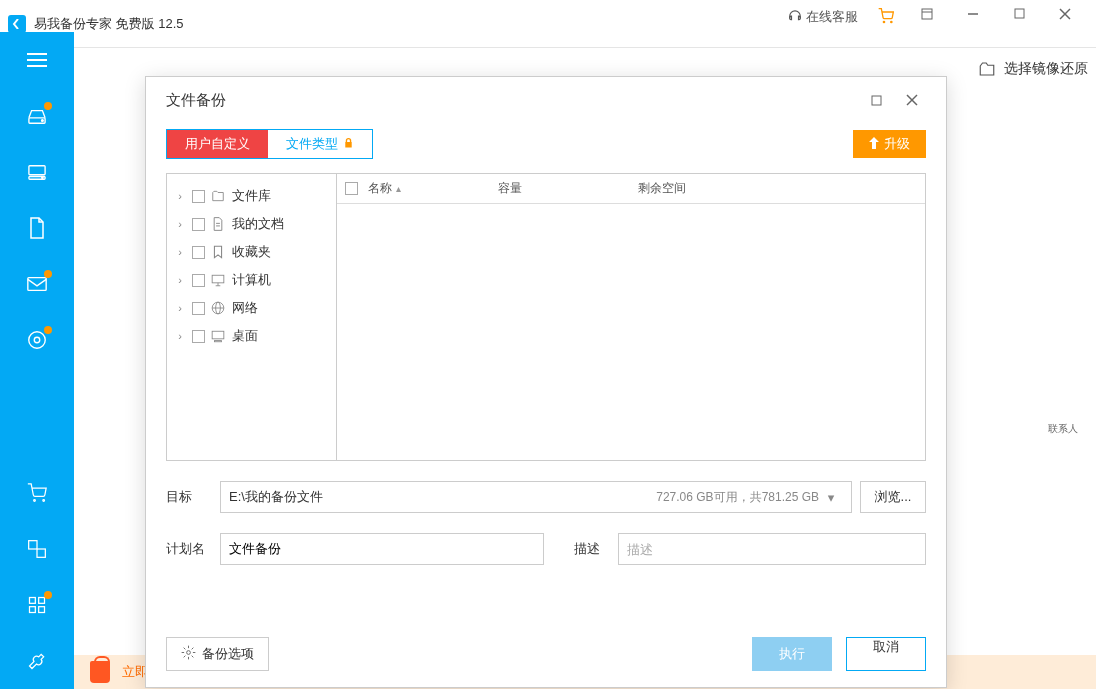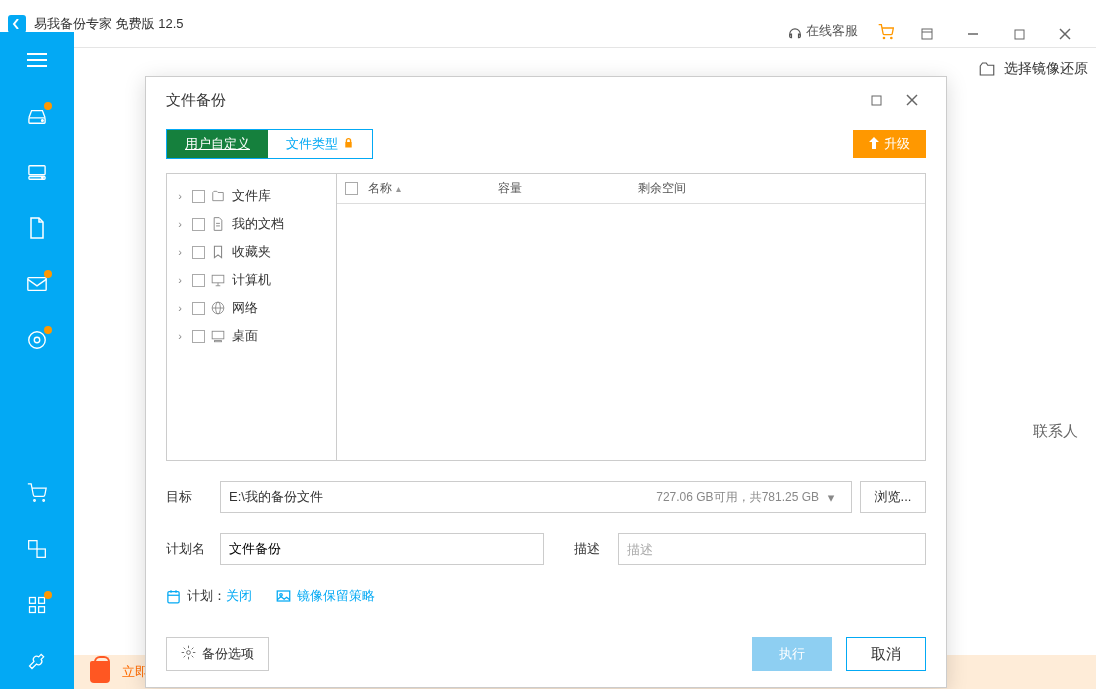--- a/index.html
+++ b/index.html
@@ -3,58 +3,58 @@
 <meta charset="utf-8">
 <style>
 * { margin: 0; padding: 0; box-sizing: border-box; font-family: "Microsoft YaHei", Arial, sans-serif; }
 body { width: 1096px; height: 689px; background: #fff; overflow: hidden; position: relative; }
 
 
 .titlebar { height: 48px; background: #fff; border-bottom: 1px solid #e5e5e5; display: flex; align-items: center; padding: 0 8px; font-size: 13px; color: #333; }
 .titlebar .logo { width: 18px; height: 18px; background: #03a9f4; border-radius: 3px; margin-right: 8px; display: flex; align-items: center; justify-content: center; color:#fff; font-size:12px;}
 .titlebar .title { flex: 0 0 auto; }
 .titlebar .spacer { flex: 1; }
-.titlebar .tb-item { padding: 0 10px; height: 32px; display: flex; align-items: flex-end; cursor: pointer; color:#555; }
+.titlebar .tb-item { padding: 0 10px; height: 32px; display: flex; align-items: flex-start; cursor: pointer; color:#555; }
 .titlebar .tb-ctrl { width: 46px; justify-content:center; }
 .titlebar .cart { color:#ff9800; }
 .titlebar svg { display:block; }
 
 
 .main { position: absolute; top: 32px; bottom: 0; left: 0; right: 0; }
 
 
 .sidebar { position: absolute; left: 0; top: 0; bottom: 0; width: 74px; background: #03a9f4; display:flex; flex-direction:column; align-items:center; }
 .sb-btn { width: 74px; height: 56px; display:flex; align-items:center; justify-content:center; cursor:pointer; color:#fff; position:relative; }
 .sb-btn .badge { position:absolute; width:8px; height:8px; background:#ff9800; border-radius:50%; top:14px; right:22px; }
 .sb-gap { flex:1; }
 
 
 .rightpane { position:absolute; right:8px; top:28px; display:flex; align-items:center; color:#333; font-size:14px; cursor:pointer; }
 .rightpane svg { margin-right:8px; }
-.contacts { position:absolute; right:18px; top:390px; font-size:15px; color:#666; }
+.contacts { position:absolute; right:18px; top:390px; font-size:10px; color:#666; }
 
 
 .promo { position:absolute; left:74px; right:0; bottom:0; height:34px; background:#feecd8; display:flex; align-items:center; padding:0 16px; font-size:13px; color:#ff6b00; }
 .promo .bag { width:20px; height:22px; background:#ff5722; border-radius:2px 2px 4px 4px; margin-right:12px; position:relative; }
 .promo .bag:before { content:""; position:absolute; top:-5px; left:4px; width:12px; height:8px; border:2px solid #ff5722; border-bottom:none; border-radius:6px 6px 0 0; }
 .promo .act { margin-left:20px; background:#ff9800; color:#fff; border-radius:14px; padding:3px 14px; display:flex; align-items:center; font-size:12px; }
 
 
 .modal { position:absolute; left:145px; top:44px; width:802px; height:612px; background:#fff; border:1px solid #ccc; box-shadow:0 4px 20px rgba(0,0,0,0.15); display:flex; flex-direction:column; }
 .modal-header { height:46px; display:flex; align-items:center; padding:0 16px 0 20px; font-size:15px; color:#333; }
 .modal-header .mh-sp { flex:1; }
 .modal-header .mh-btn { width:36px; height:36px; display:flex; align-items:center; justify-content:center; cursor:pointer; color:#666; }
 
 .modal-body { flex:1; padding: 0 20px; display:flex; flex-direction:column; }
 
 
 .tabs-row { display:flex; align-items:center; margin-top:6px; }
 .tab-group { display:flex; border:1px solid #03a9f4; }
 .tab { height:28px; padding:0 18px; display:flex; align-items:center; font-size:13px; cursor:pointer; }
-.tab.active { background:#15803d; color:#fff;text-decoration:underline; }
+.tab.active { background:#ef4444; color:#fff; }
 .tab.inactive { background:#fff; color:#03a9f4; }
 .tab .lock { margin-left:5px; color:#ff9800; }
 .tabs-row .tsp { flex:1; }
 .upgrade-btn { background:#ff9800; color:#fff; height:28px; padding:8px 16px; display:flex; align-items:center; font-size:13px; cursor:pointer; }
 .upgrade-btn .arr { margin-right:5px; }
 
 
 .file-area { display:flex; margin-top:14px; border:1px solid #ccc; height:288px; }
 .tree { width:170px; border-right:1px solid #ccc; padding:8px 6px; overflow:auto; }
 .tree-item { display:flex; align-items:center; height:28px; font-size:13px; color:#333; cursor:pointer; }
@@ -90,21 +90,21 @@
 .link-item { display:flex; align-items:center; cursor:pointer; color:#03a9f4; }
 .link-item .ic { margin-right:6px; display:flex; }
 .link-item.plain { color:#333; }
 .link-item.plain .val { color:#03a9f4; }
 
 
 .modal-footer { height:66px; border-top:none; display:flex; align-items:center; padding:0 20px; }
 .opts-btn { height:34px; border:1px solid #ccc; padding:15px 14px; display:flex; align-items:center; font-size:13px; cursor:pointer; color:#333; gap:6px; }
 .modal-footer .fsp { flex:1; }
 .exec-btn { width:80px; height:34px; background:#8ecff2; color:#fff; display:flex; align-items:center; justify-content:center; font-size:13px; margin-right:14px; cursor:default; }
-.cancel-btn { width:80px; height:34px; border:1px solid #03a9f4; color:#333; display:flex; align-items:center; justify-content:center; font-size:15px; cursor:pointer; }
+.cancel-btn { width:80px; height:34px; border:1px solid #03a9f4; color:#333; display:flex; align-items:flex-start; justify-content:center; font-size:13px; cursor:pointer; }
 
 input { outline:none; font-family:inherit; }
 </style>
 </head>
 <body>
 
 <div class="titlebar">
   <div class="logo">
     <svg width="10" height="10" viewBox="0 0 10 10">
         <path d="M6 0 L2 5 L6 10" stroke="#fff" stroke-width="2" fill="none"></path>
@@ -382,44 +382,20 @@
           </div>
       </div>
 
       <div class="form-row">
         <div class="form-label">计划名</div>
         <input class="plan-input" value="文件备份" style="">
         <div class="desc-label">描述</div>
         <input class="desc-input" placeholder="描述" style="">
       </div>
 
-      <div class="links-row">
-        <div class="link-item plain">
-          <span class="ic">
-            <svg width="15" height="15" viewBox="0 0 24 24" fill="none" stroke="#03a9f4" stroke-width="2">
-                <rect x="3" y="4" width="18" height="18" rx="2"></rect>
-                <line x1="3" y1="10" x2="21" y2="10"></line>
-                <line x1="8" y1="2" x2="8" y2="6"></line>
-                <line x1="16" y1="2" x2="16" y2="6"></line>
-              </svg>
-          </span>
-          <span>计划：</span>
-            <span class="val">关闭</span>
-        </div>
-        <div class="link-item">
-          <span class="ic">
-            <svg width="15" height="14" viewBox="0 0 24 20" fill="none" stroke="#03a9f4" stroke-width="2">
-                <rect x="2" y="2" width="20" height="16"></rect>
-                <circle cx="8" cy="8" r="2"></circle>
-                <path d="M2 16l6-5 5 4 4-3 5 4"></path>
-              </svg>
-          </span>
-          <span>镜像保留策略</span>
-        </div>
-      </div>
     </div>
 
     <div class="modal-footer">
       <div class="opts-btn">
         <span>
           <svg width="15" height="15" viewBox="0 0 24 24" fill="none" stroke="#666" stroke-width="1.5">
               <circle cx="12" cy="12" r="3"></circle>
               <path d="M12 1v4M12 19v4M4.2 4.2l2.8 2.8M17 17l2.8 2.8M1 12h4M19 12h4M4.2 19.8L7 17M17 7l2.8-2.8"></path>
             </svg>
         </span>

